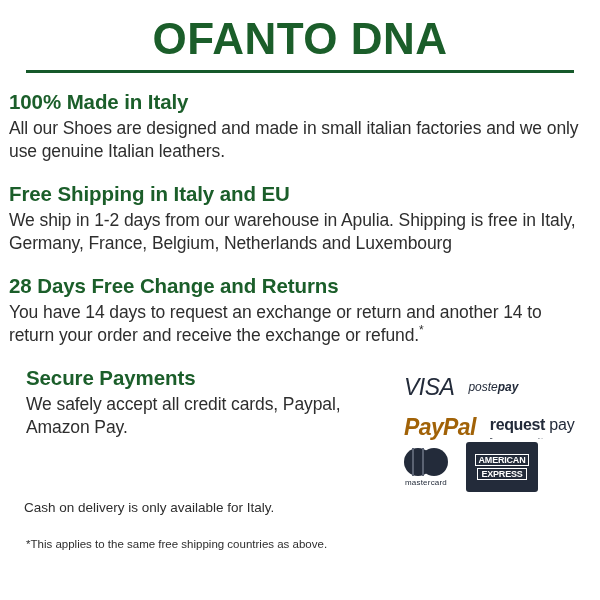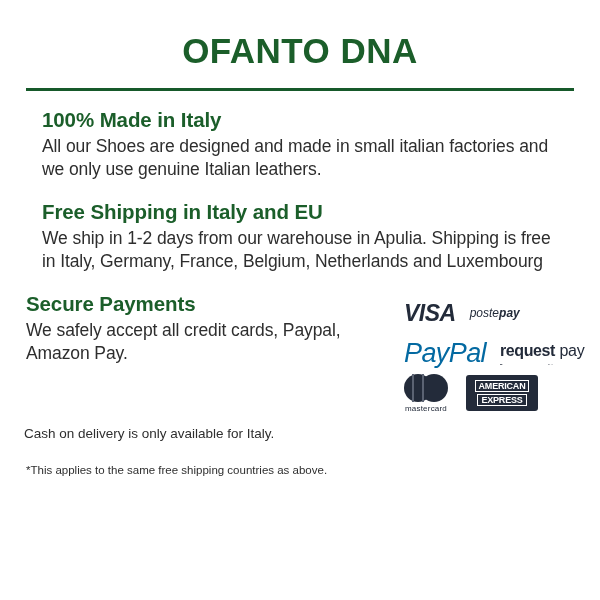--- a/index.html
+++ b/index.html
@@ -20,36 +20,36 @@
     box-sizing: border-box;
   }
 
   
   .header {
     padding: 14px 26px 0 26px;
   }
   .brand-title {
     text-align: center;
     color: #1b5e2a;
-    font-size: 35px;
+    font-size: 44px;
     font-weight: bold;
     letter-spacing: 0.5px;
     line-height: 42px;
-    margin: 16px;
+    margin: 4px;
   }
   .brand-rule {
     margin: 10px 0 0 0;
     height: 3px;
     background: #16592a;
     width: 100%;
   }
 
   
   .sections {
-    padding: 0 42px;
+    padding: 0 9px;
     margin-top: 16px;
   }
   .section {
     margin-bottom: 18px;
   }
   .section-heading {
     color: #1b5e2a;
     font-size: 20.5px;
     font-weight: bold;
     line-height: 26px;
@@ -102,43 +102,43 @@
   }
   .logo-cell {
     display: flex;
     align-items: center;
     justify-content: center;
   }
 
   
   .logo-visa {
     font-family: "Liberation Sans", sans-serif;
-    font-weight: bold;
+    font-weight: normal;
     font-style: italic;
     font-size: 23px;
     letter-spacing: -0.5px;
     color: #232b3a;
   }
   .logo-postepay {
     font-family: "Liberation Sans", sans-serif;
     font-style: italic;
     font-size: 12px;
     color: #232b3a;
     white-space: nowrap;
   }
   .logo-postepay b { font-weight: bold; }
   .logo-postepay span.light { font-weight: normal; }
 
   .logo-paypal {
     font-family: "Liberation Sans", sans-serif;
-    font-weight: normal;
+    font-weight: bold;
     font-style: italic;
-    font-size: 27px;
+    font-size: 23px;
     letter-spacing: -0.6px;
-    color: #0369a1;
+    color: #a16207;
   }
 
   .logo-amazonpay {
     position: relative;
     color: #232b3a;
     font-size: 16px;
     white-space: nowrap;
     line-height: 16px;
     padding-bottom: 5px;
   }
@@ -197,21 +197,21 @@
     font-size: 8px;
     margin-top: 2px;
     letter-spacing: 0.2px;
     color: #232b3a;
   }
 
   
   .logo-amex {
     background: #232b3a;
     width: 72px;
-    height: 36px;
+    height: 50px;
     border-radius: 3px;
     display: flex;
     flex-direction: column;
     align-items: center;
     justify-content: center;
     gap: 2px;
   }
   .amex-line {
     border: 1.4px solid #ffffff;
     color: #ffffff;
@@ -255,20 +255,24 @@
     <div class="section">
       <h2 class="section-heading">100% Made in Italy</h2>
       <p class="section-body">All our Shoes are designed and made in small italian factories and we only use genuine Italian leathers.</p>
     </div>
 
     <div class="section">
       <h2 class="section-heading">Free Shipping in Italy and EU</h2>
       <p class="section-body">We ship in 1-2 days from our warehouse in Apulia. Shipping is free in Italy, Germany, France, Belgium, Netherlands and Luxembourg</p>
     </div>
 
+    <div class="section">
+      <h2 class="section-heading">28 Days Free Change and Returns</h2>
+      <p class="section-body"><span>You have 14 days to request an exchange or return and another 14 to return your order and receive the exchange or refund.</span><span class="sup">*</span></p>
+    </div>
 
   </div>
 
   <div class="payments-wrap">
 
     <div class="payments-text">
       <h2 class="section-heading">Secure Payments</h2>
       <p class="section-body">We safely accept all credit cards, Paypal, Amazon Pay.</p>
     </div>
 

